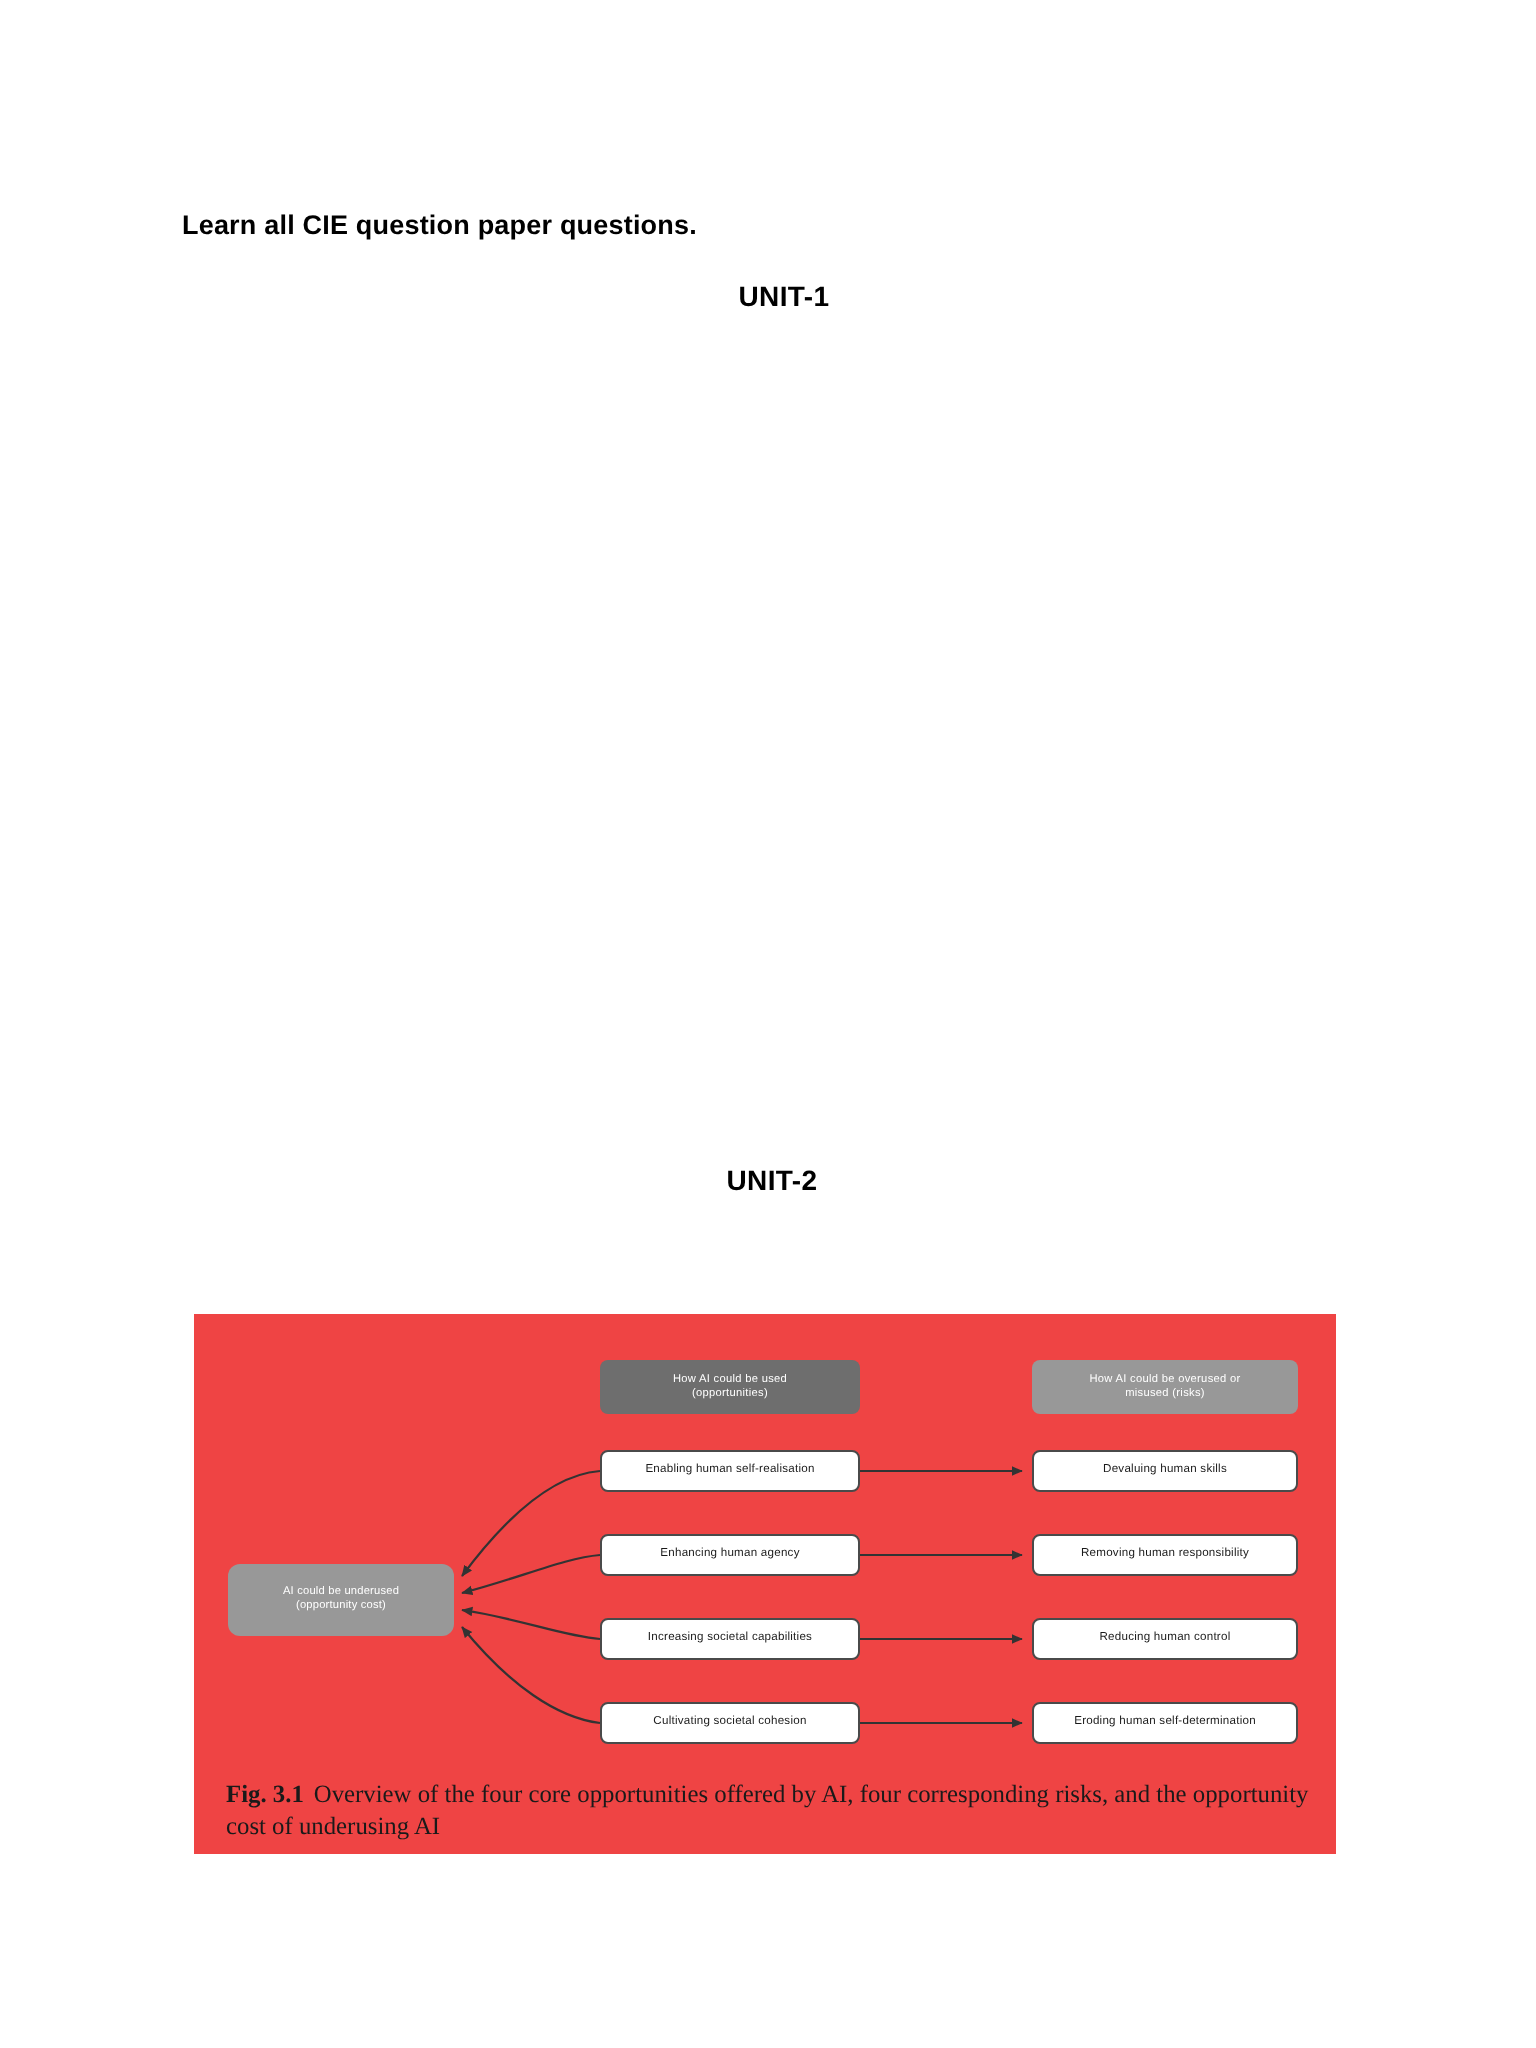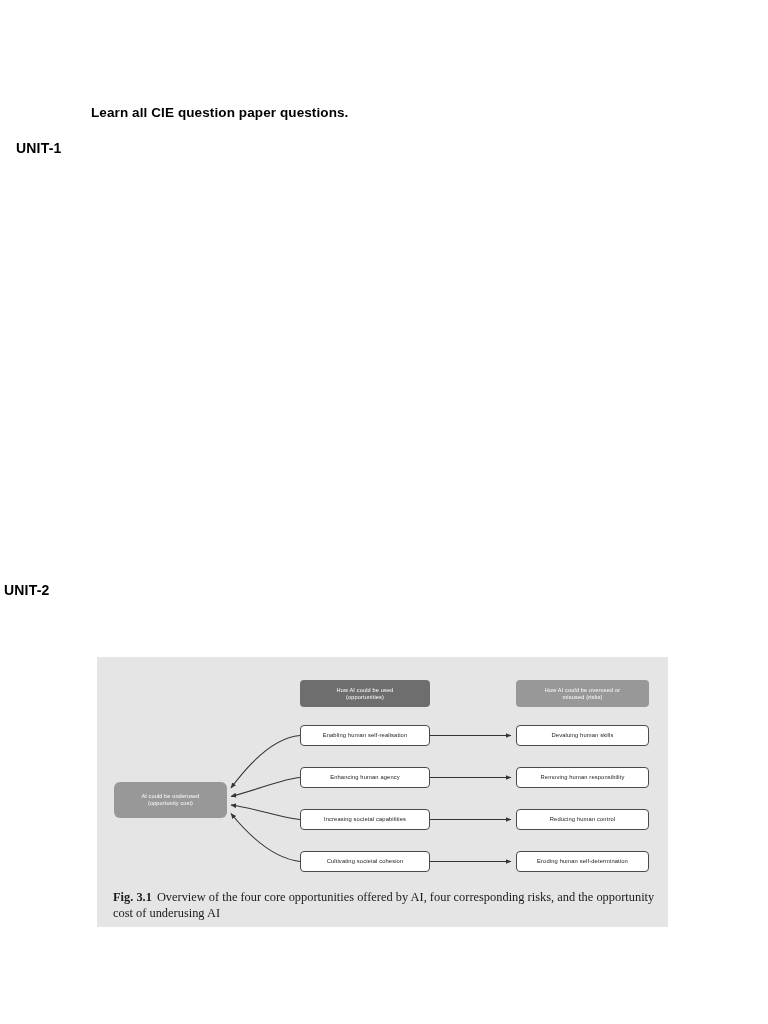--- a/index.html
+++ b/index.html
@@ -35,33 +35,33 @@
     white-space: nowrap;
   }
 
   .unit-heading {
     position: absolute;
     font-size: 14px;
     font-weight: bold;
     letter-spacing: 0.2px;
     color: #000;
     white-space: nowrap;
-    text-align: left;
+    text-align: center;
   }
   #unit1 { left: 0; right: 0; top: 123px; padding-left: 16px; }
   #unit2 { left: 0; right: 0; top: 565px; padding-left: 4px; }
 
   
   .figure-wrap {
     position: absolute;
     left: 97px;
     top: 640px;
     width: 571px;
     height: 270px;
-    background: #e5e5e5;
+    background: #ef4444;
   }
 
   .diagram {
     position: absolute;
     left: 0;
     top: 0;
     width: 571px;
     height: 225px;
   }
 

